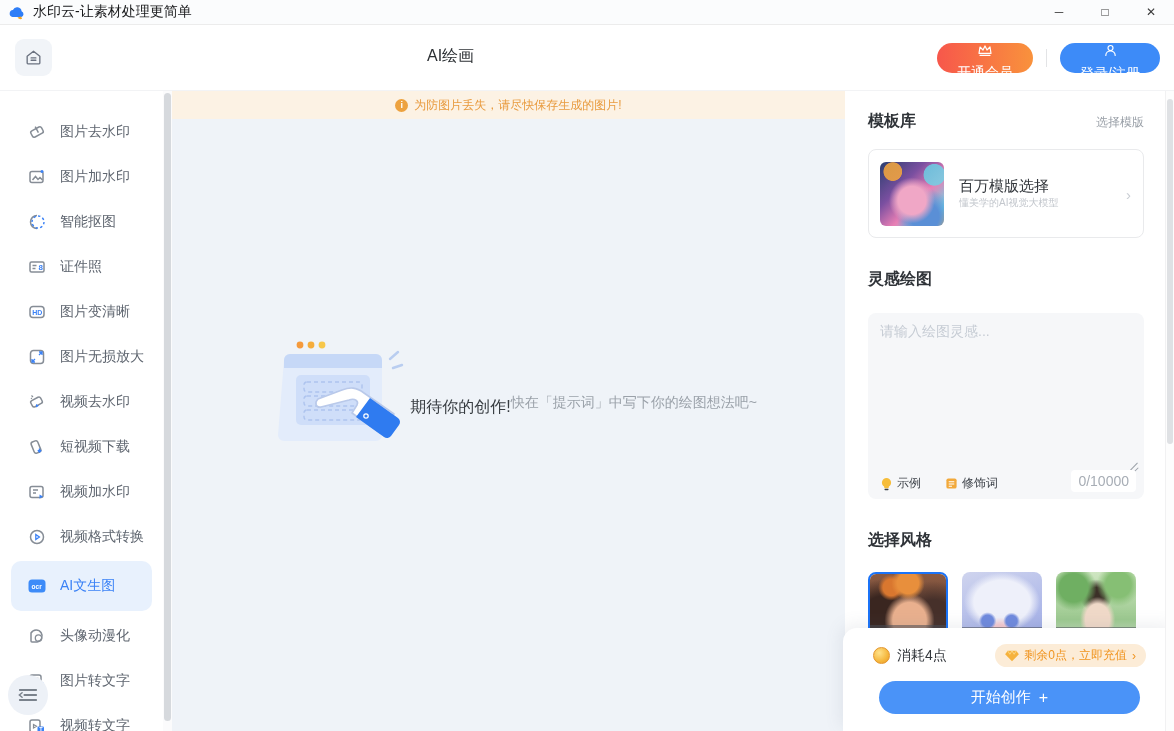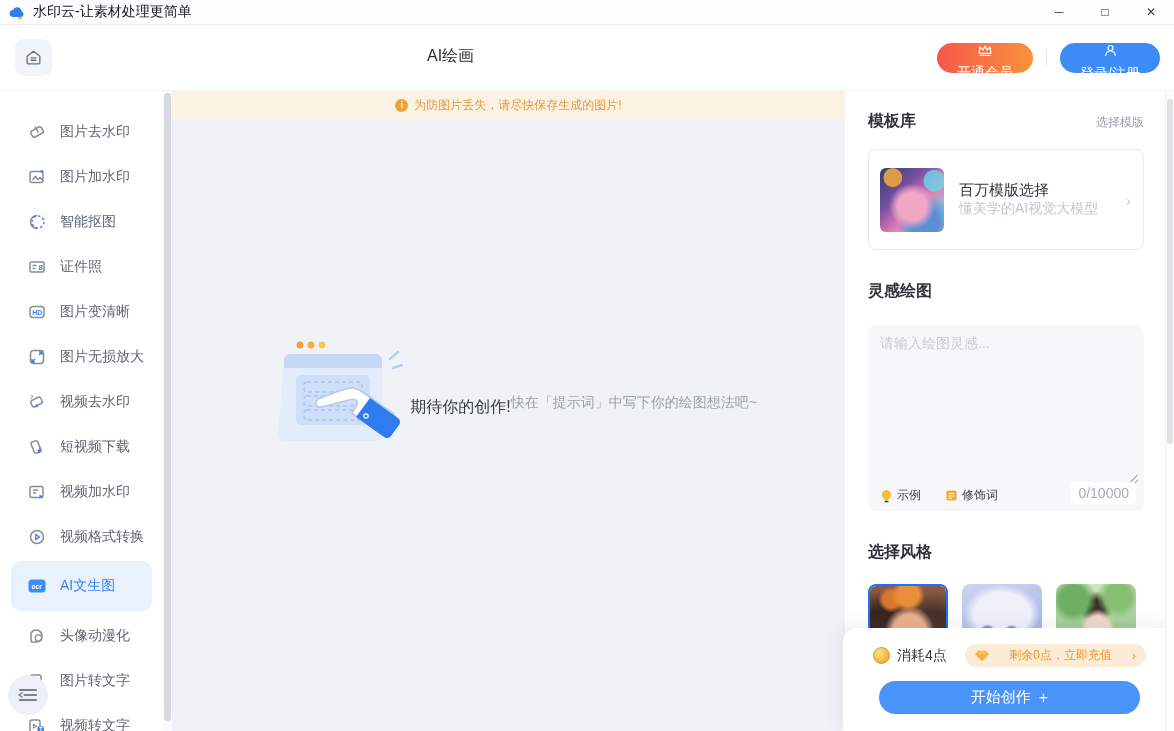--- a/index.html
+++ b/index.html
@@ -41,30 +41,30 @@
   .empty { flex:1; display:flex; flex-direction:row; align-items:center; justify-content:center; padding-bottom:55px; }
   .empty-title { margin-top:20px; font-size:16px; color:#383d42; }
   .empty-sub { margin-top:11px; font-size:14px; color:#9aa1a9; }
 
   
   .panel { width:329px; background:#fff; flex:none; position:relative; padding:0 30px 0 23px; }
   .sec-head { display:flex; align-items:baseline; justify-content:space-between; }
   .sec-title { font-size:16px; font-weight:bold; color:#2f3338; }
   .sec-link { font-size:12px; color:#9aa0a8; cursor:pointer; }
   .tpl-head { margin-top:20px; }
-  .tpl-card { margin-top:17px; height:101px; border:1px solid #e9eaec; border-radius:8px; display:flex; align-items:center; padding-left:11px; gap:15px; position:relative; cursor:pointer; }
+  .tpl-card { margin-top:17px; height:89px; border:1px solid #e9eaec; border-radius:8px; display:flex; align-items:center; padding-left:11px; gap:15px; position:relative; cursor:pointer; }
   .tpl-img { width:64px; height:64px; border-radius:6px; flex:none;
     background:
       radial-gradient(circle at 20% 15%, rgba(247,168,60,.85) 0 12%, transparent 13%),
       radial-gradient(circle at 85% 20%, rgba(104,214,232,.8) 0 14%, transparent 15%),
       radial-gradient(circle at 50% 60%, #f0a7c6 0 28%, transparent 46%),
       radial-gradient(circle at 70% 85%, #5a8fd6 0 20%, transparent 40%),
       linear-gradient(135deg,#2a3f6e,#7a4fa0 35%,#e97fb4 60%,#68d6e8 85%,#f7a83c); }
   .tpl-title { font-size:15px; color:#33373c; }
-  .tpl-sub { font-size:14px; color:#c3c7cd; }
+  .tpl-sub { font-size:10px; color:#c3c7cd; }
   .tpl-chevron { position:absolute; right:12px; top:50%; transform:translateY(-50%); color:#c9cdd3; font-size:15px; }
 
   .inspire-head { margin-top:31px; }
   .inspire-box { margin-top:23px; height:186px; background:#f6f7f9; border-radius:8px; position:relative; padding:10px 12px 36px 12px; }
   .inspire-input { width:100%; height:100%; border:none; background:transparent; resize:none; outline:none; font-family:inherit; font-size:14px; color:#40454c; }
   .inspire-input::placeholder { color:#c6ccd4; }
   .inspire-tools { position:absolute; left:12px; right:8px; bottom:7px; display:flex; align-items:flex-end; gap:7px; font-size:12px; color:#40454c; }
   .tool-item { display:flex; align-items:center; gap:4px; cursor:pointer; }
   .tool-gap { width:10px; }
   .counter { margin-left:auto; background:#fff; border-radius:4px; padding:3px 7px; font-size:14px; color:#a7adb5; }
@@ -97,21 +97,21 @@
       radial-gradient(ellipse 40% 52% at 52% 60%, #f0d9c8 0 38%, transparent 55%),
       radial-gradient(circle at 50% 30%, #3c3028 0 12%, transparent 24%),
       linear-gradient(180deg,#cfe6c2,#9cc98f 60%,#e8f2e0); }
   .style-label { position:absolute; left:0; right:0; bottom:0; height:24px; background:rgba(72,76,84,.55); color:#fff; font-size:13px; display:flex; align-items:center; justify-content:center; }
 
   
   .footer-card { position:absolute; right:0; bottom:0; width:331px; height:103px; background:#fff; border-top-left-radius:14px; box-shadow:-3px -4px 16px rgba(100,110,130,.10); padding:16px 28px 0 30px; z-index:6; }
   .cost-row { display:flex; align-items:center; }
   .coin { width:17px; height:17px; border-radius:50%; background:radial-gradient(circle at 35% 32%,#ffe28a,#f5b63c 62%,#e89a2c); border:1px solid #e3952c; flex:none; }
   .cost-label { font-size:14px; color:#33373c; margin-left:7px; }
-  .balance-pill { margin-left:auto; background:#fcecd7; border-radius:12px; height:23px; padding:0 10px; display:flex; align-items:center; gap:20px; font-size:12px; color:#f0941f; cursor:pointer; }
+  .balance-pill { margin-left:auto; background:#fcecd7; border-radius:12px; height:23px; padding:0 10px; display:flex; align-items:center; gap:5px; font-size:12px; color:#f0941f; cursor:pointer; }
   .balance-chevron { font-size:12px; color:#f0941f; }
   .create-btn { margin:14px auto 0; width:261px; height:33px; border-radius:17px; background:#4a93f8; color:#fff; font-size:15px; display:flex; align-items:center; justify-content:center; gap:8px; cursor:pointer; border:none; font-family:inherit; }
   .create-plus { font-size:16px; }
 
   
   .collapse-btn { position:absolute; left:8px; bottom:16px; width:40px; height:40px; border-radius:50%; background:#edf1f7; display:flex; align-items:center; justify-content:center; z-index:7; cursor:pointer; }
 
   
   .panel-scroll { position:absolute; right:0; top:0; bottom:0; width:9px; border-left:1px solid #f1f1f2; background:#fdfdfd; z-index:8; }
   .panel-scroll .thumb { position:absolute; right:1px; top:8px; width:6px; height:345px; border-radius:3px; background:#dfe1e4; }

